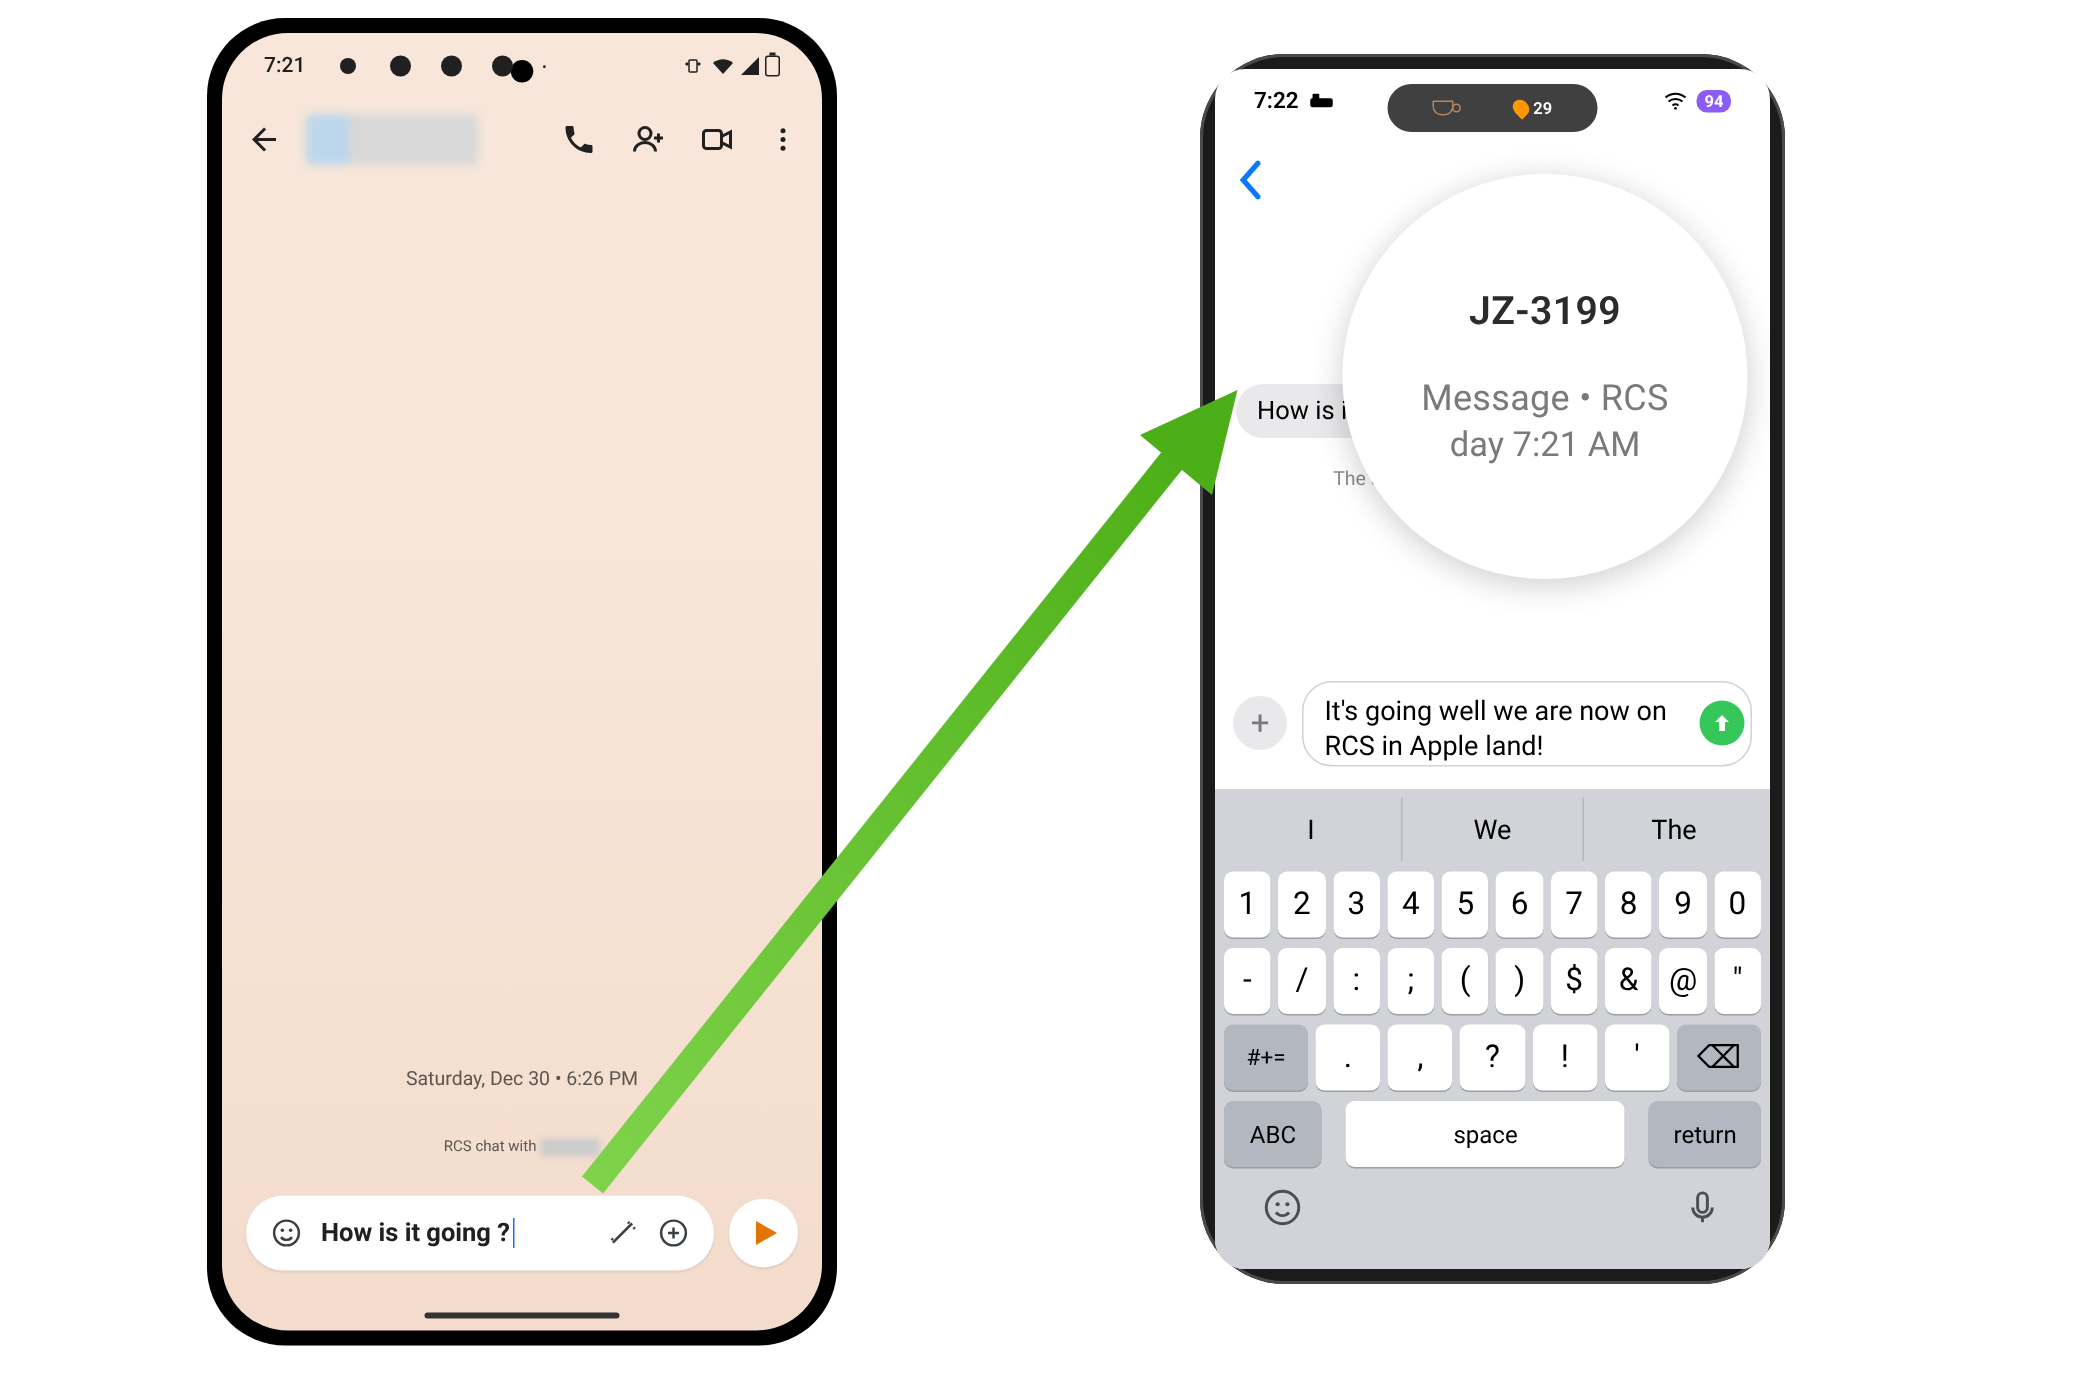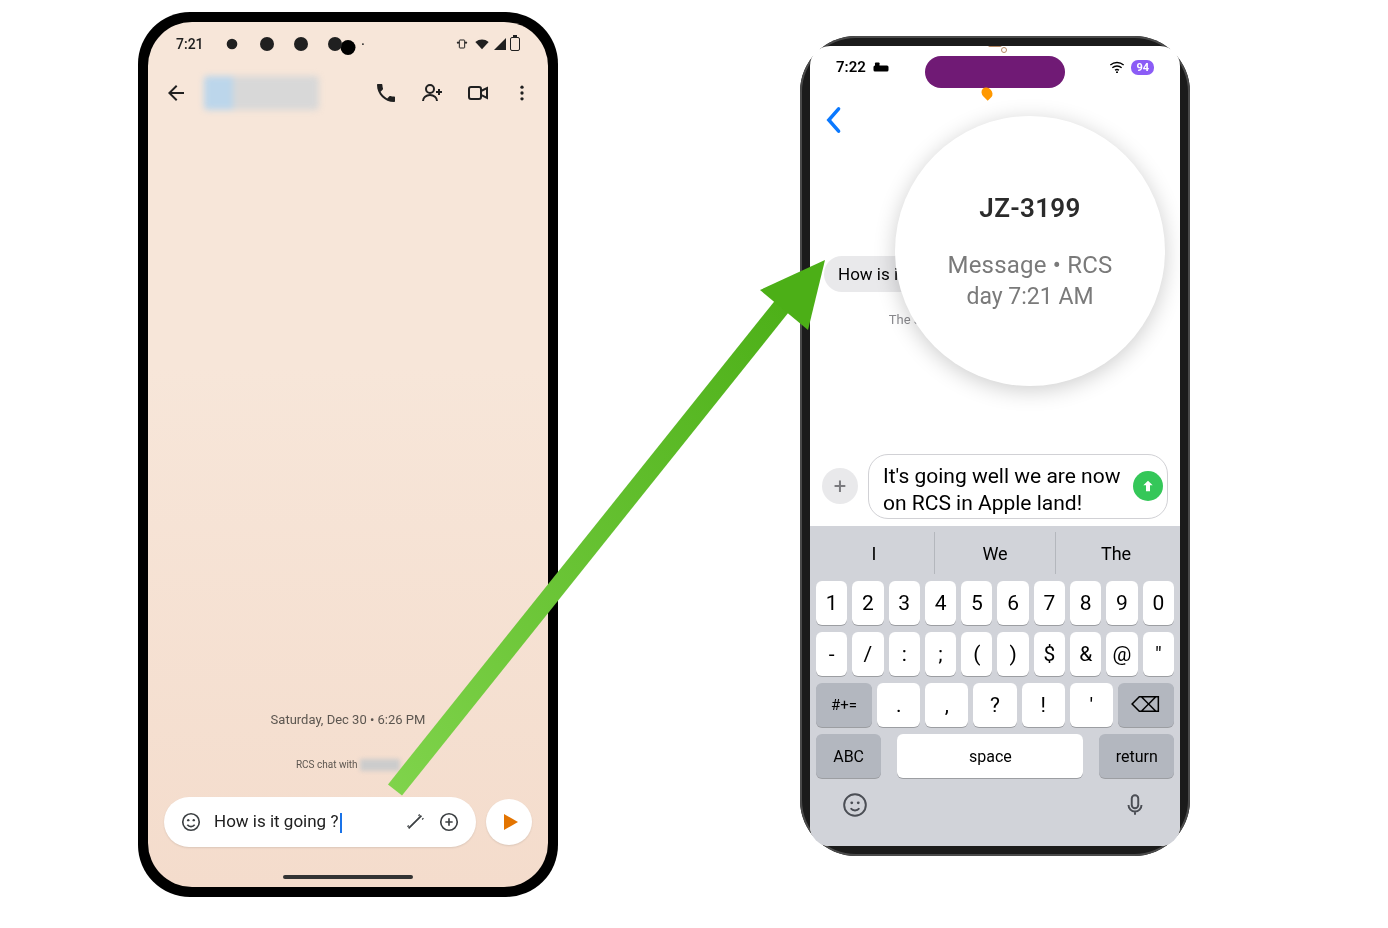--- a/index.html
+++ b/index.html
@@ -106,20 +106,21 @@
   .compose-pill {
     flex:1;
     background:#fff;
     border-radius: 26px;
     height: 50px;
     display:flex;
     align-items:center;
     padding: 0 16px;
     box-shadow: 0 1px 2px rgba(0,0,0,.1);
     gap:12px;
+    font-weight:bold;
   }
   .compose-icon { width:22px; height:22px; color:#3c4043; }
   .compose-text { flex:1; font-size:17px; color:#202020; }
   .cursor { display:inline-block; width:1.5px; height:20px; background:#1a73e8; vertical-align:middle; margin-left:2px;}
   .send-btn {
     width:46px; height:46px; border-radius:50%;
     background:#fff; display:flex;align-items:center;justify-content:center;
     box-shadow: 0 1px 2px rgba(0,0,0,.1);
   }
   .send-tri {
@@ -152,28 +153,27 @@
     background:#fff;
     overflow:hidden;
     position:relative;
   }
   .dynamic-island {
     position:absolute;
     top: 10px;
     left:50%;
     transform:translateX(-50%);
     width:140px; height:32px;
-    background:#701a75;
+    background:#404040;
     border-radius:20px;
     z-index:10;
     display:flex;
     align-items:center;
     justify-content:center;
     gap:40px;
-    flex-direction:column;
   }
   .di-flame { display:flex;align-items:center;gap:3px;color:#fff;font-size:11px;font-weight:600;}
   .di-flame::before{content:'';width:10px;height:12px;background:#ff9800;border-radius:50% 50% 50% 0;transform:rotate(-45deg);}
   .di-coffee { width:14px;height:10px;border:1.5px solid #b58863;border-radius:0 0 6px 6px;position:relative;}
   .di-coffee::after{content:'';position:absolute;right:-6px;top:1px;width:4px;height:4px;border:1.5px solid #b58863;border-radius:50%;}
 
   .ios-status {
     position:absolute;
     top:12px; left:0; right:0;
     padding: 0 26px;
@@ -259,21 +259,21 @@
     width:36px;height:36px;border-radius:50%;
     background:#e9e9eb;
     display:flex;align-items:center;justify-content:center;
     font-size:22px; color:#7a7a7e;
   }
   .ios-input {
     flex:1;
     border:1px solid #d1d1d5;
     border-radius:20px;
     padding:8px 42px 0 14px;
-    font-size:21px;
+    font-size:18px;
     position:relative;
     line-height:1.3;
   }
   .ios-send {
     position:absolute;
     right:4px; top:50%;
     transform:translateY(-50%);
     width:30px;height:30px;border-radius:50%;
     background:#35c759;
     display:flex;align-items:center;justify-content:center;

